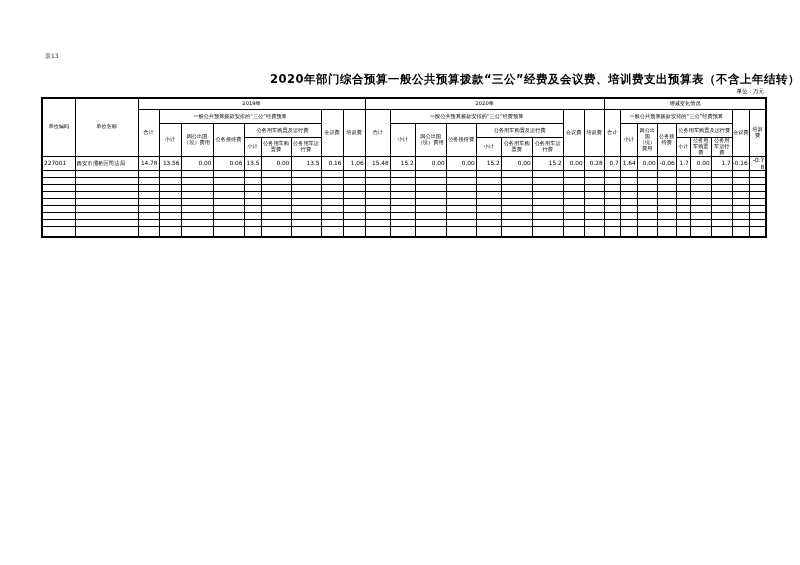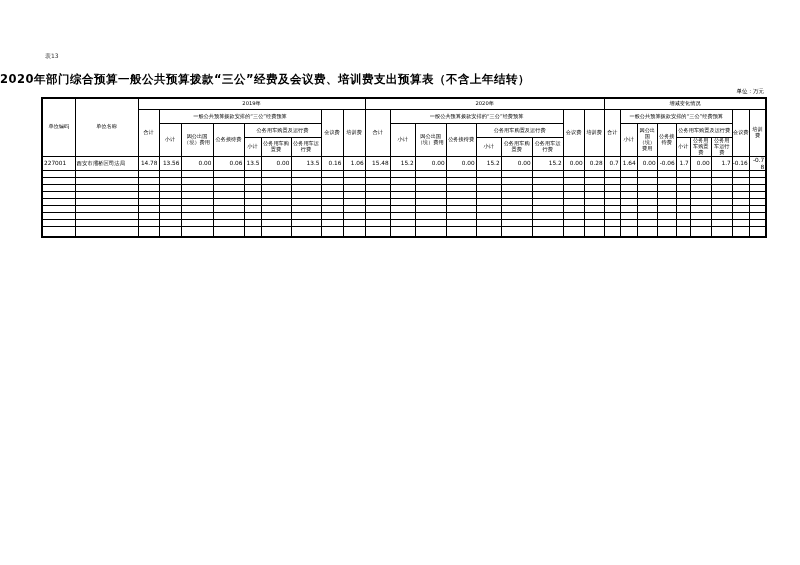--- a/index.html
+++ b/index.html
@@ -3,21 +3,21 @@
 <meta charset="utf-8">
 <style>
   html,body{margin:0;padding:0;}
   body{
     width:800px;height:565px;background:#ffffff;position:relative;
     font-family:"DejaVu Sans","Liberation Sans",sans-serif;color:#000;
     overflow:hidden;
   }
   .tag{position:absolute;left:45px;top:52px;font-size:6px;color:#333;}
   .title{
-    position:absolute;left:0;right:0;top:72px;text-align:left;
+    position:absolute;left:0;right:0;top:72px;text-align:right;
     font-size:11.5px;font-weight:bold;letter-spacing:0.5px;
   }
   .unit-note{position:absolute;right:36px;top:88px;font-size:5.5px;}
   table.budget{
     position:absolute;left:41px;top:97px;width:724px;
     border-collapse:collapse;table-layout:fixed;
     border:2px solid #000;
   }
   table.budget td{
     border:1px solid #000;padding:0;margin:0;

